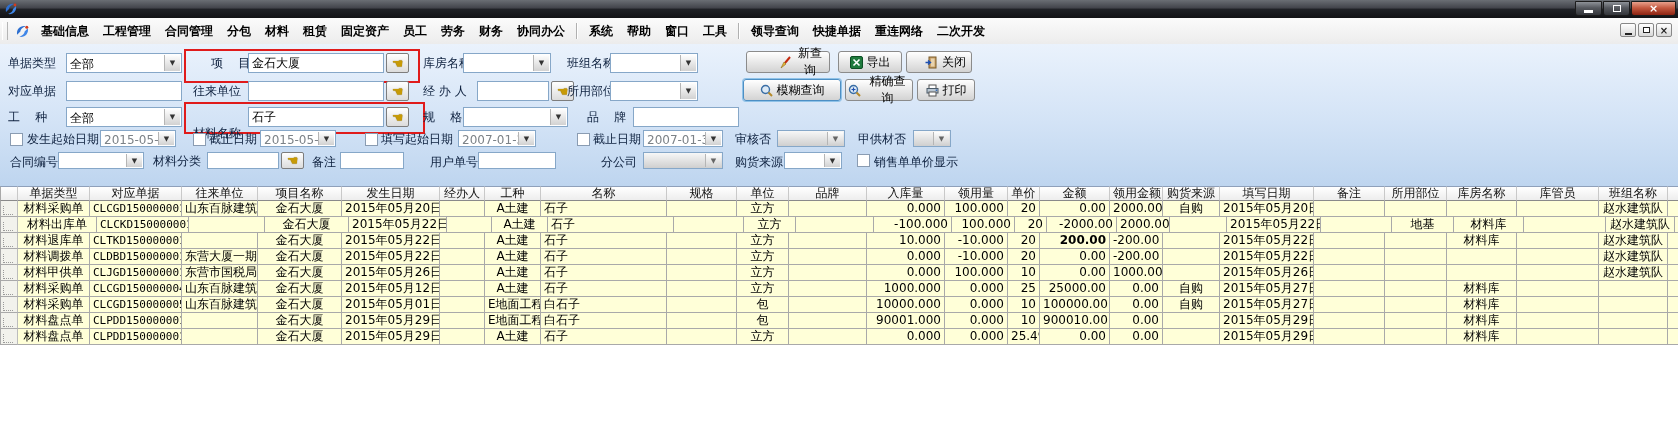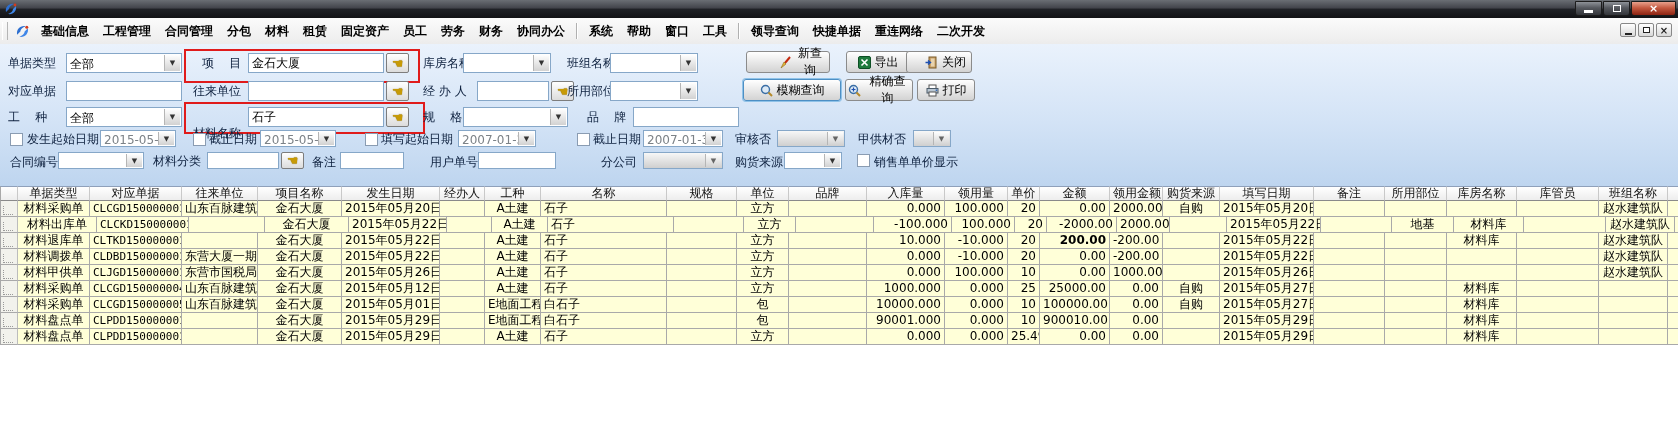--- a/index.html
+++ b/index.html
@@ -139,41 +139,41 @@
   <div class="filters">
 
     <div class="redbox" style="left:184px;top:5px;width:232px;height:30px;"></div>
     <div class="redbox" style="left:184px;top:58px;width:237px;height:28px;"></div>
 
     <span class="flabel" style="left:8px;top:12px;">单据类型</span>
     <div class="combo" style="left:66px;top:9px;width:116px;">
       <span class="cval">全部</span>
       <span class="abtn">▼</span>
     </div>
-    <span class="flabel" style="left:202px;top:12px;">项    目</span>
+    <span class="flabel" style="left:211px;top:12px;">项    目</span>
     <input class="tin" style="left: 248px; top: 9px; width: 136px;" value="金石大厦">
     <button class="handbtn" style="left:386px;top:9px;"><span class="hand">☚</span></button>
     <span class="flabel" style="left:423px;top:12px;">库房名称</span>
     <div class="combo" style="left:463px;top:9px;width:88px;">
       <span class="cval"></span>
       <span class="abtn">▼</span>
     </div>
     <span class="flabel" style="left:567px;top:12px;">班组名称</span>
     <div class="combo" style="left:610px;top:9px;width:88px;">
       <span class="cval"></span>
       <span class="abtn">▼</span>
     </div>
     <button class="qbtn" style="left:746px;top:7px;width:84px;padding-left:32px;">
       <svg class="ico" width="13" height="13" viewBox="0 0 13 13">
           <path d="M11 1 L6 7" stroke="#c42a10" stroke-width="2"></path>
           <path d="M2 12 L7 8 L5 6 Z" fill="#e8b93c" stroke="#8a6a10" stroke-width=".6"></path>
         </svg>
       <span>新查询</span>
     </button>
-    <button class="qbtn" style="left:838px;top:7px;width:64px;margin-left:8px;">
+    <button class="qbtn" style="left:838px;top:7px;width:64px;">
       <svg class="ico" width="13" height="13" viewBox="0 0 13 13">
           <rect x="0.5" y="0.5" width="12" height="12" rx="1.5" fill="#1f7a3d" stroke="#0d4f24"></rect>
           <path d="M3.5 3.5 L9.5 9.5 M9.5 3.5 L3.5 9.5" stroke="#fff" stroke-width="1.6"></path>
         </svg>
       <span>导出</span>
     </button>
     <button class="qbtn" style="left:906px;top:7px;width:66px;justify-content:flex-end;">
       <svg class="ico" width="13" height="13" viewBox="0 0 13 13">
           <rect x="4" y="1" width="7" height="11" fill="#caa36a" stroke="#7a5a28"></rect>
           <rect x="6" y="2.5" width="3.5" height="8" fill="#e8d3ae"></rect>

